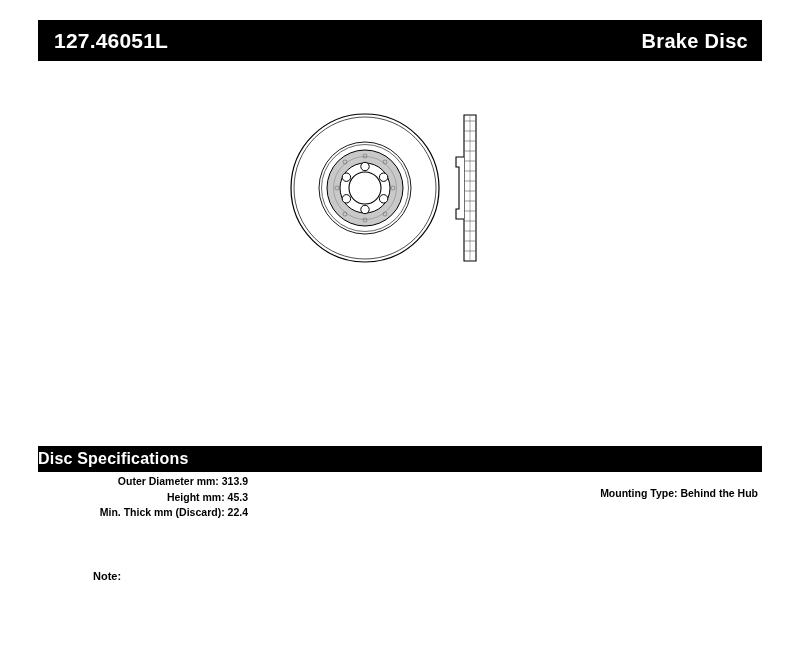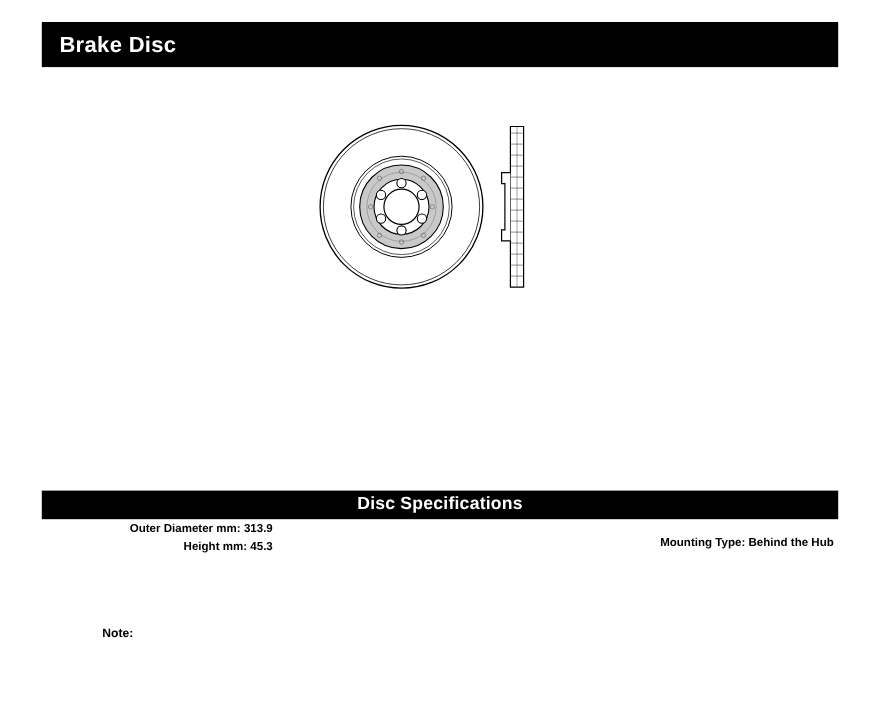--- a/index.html
+++ b/index.html
@@ -64,21 +64,21 @@
   
   .specs-bar {
     position: absolute;
     left: 38px;
     top: 446px;
     width: 724px;
     height: 26px;
     background: #000000;
     display: flex;
     align-items: center;
-    justify-content: center;
+    justify-content: flex-start;
   }
   .specs-bar-label {
     color: #ffffff;
     font-size: 16px;
     font-weight: bold;
     letter-spacing: 0.2px;
   }
 
   .specs-cols {
     position: absolute;
@@ -120,20 +120,21 @@
     font-size: 11px;
     font-weight: bold;
   }
 </style>
 </head>
 <body>
 
 <div class="page">
 
   <div class="header-bar">
+    <span class="header-part">127.46051L</span>
     <span class="header-title">Brake Disc</span>
   </div>
 
   <div class="drawing">
     <svg width="260" height="190" viewBox="0 0 260 190" xmlns="http://www.w3.org/2000/svg">
 
       <g fill="none" stroke="#000000">
         <circle cx="85" cy="93" r="74" stroke-width="1.2"></circle>
         <circle cx="85" cy="93" r="71" stroke-width="0.7"></circle>
         <circle cx="85" cy="93" r="46" stroke-width="0.9"></circle>
@@ -193,20 +194,21 @@
   </div>
 
   <div class="specs-bar">
     <span class="specs-bar-label">Disc Specifications</span>
   </div>
 
   <div class="specs-cols">
     <div class="spec-col col-left">
       <div class="spec-line">Outer Diameter mm: 313.9</div>
       <div class="spec-line">Height mm: 45.3</div>
+      <div class="spec-line">Min. Thick mm (Discard): 22.4</div>
     </div>
 
 
     <div class="spec-col col-right">
       <div class="spec-line">Mounting Type: Behind the Hub</div>
     </div>
   </div>
 
   <div class="note">Note:</div>
 

